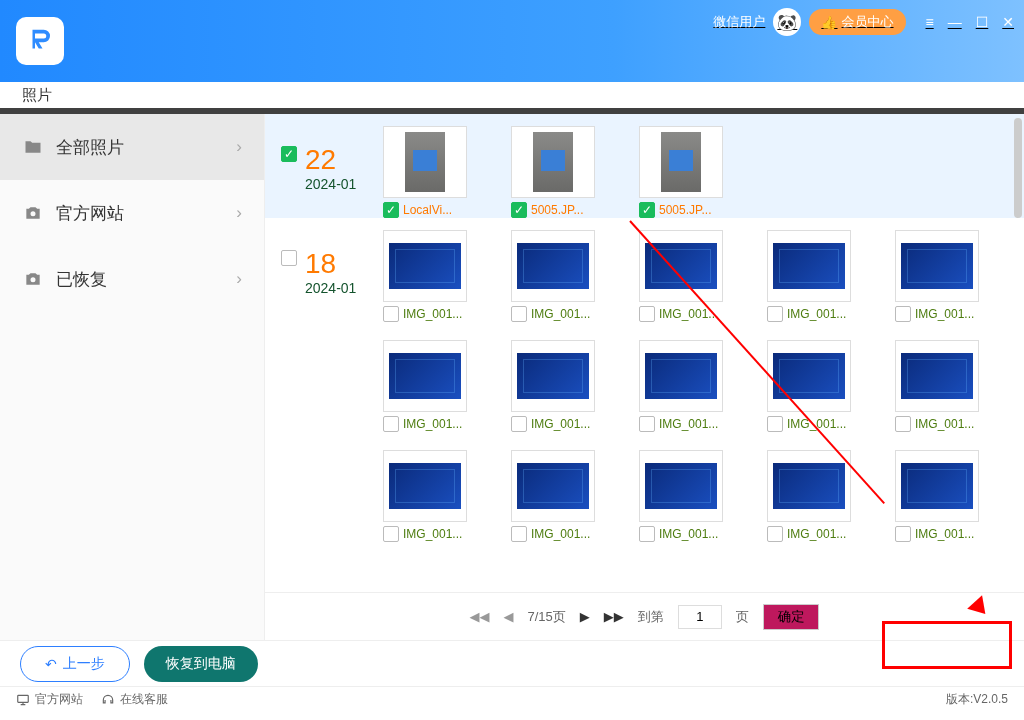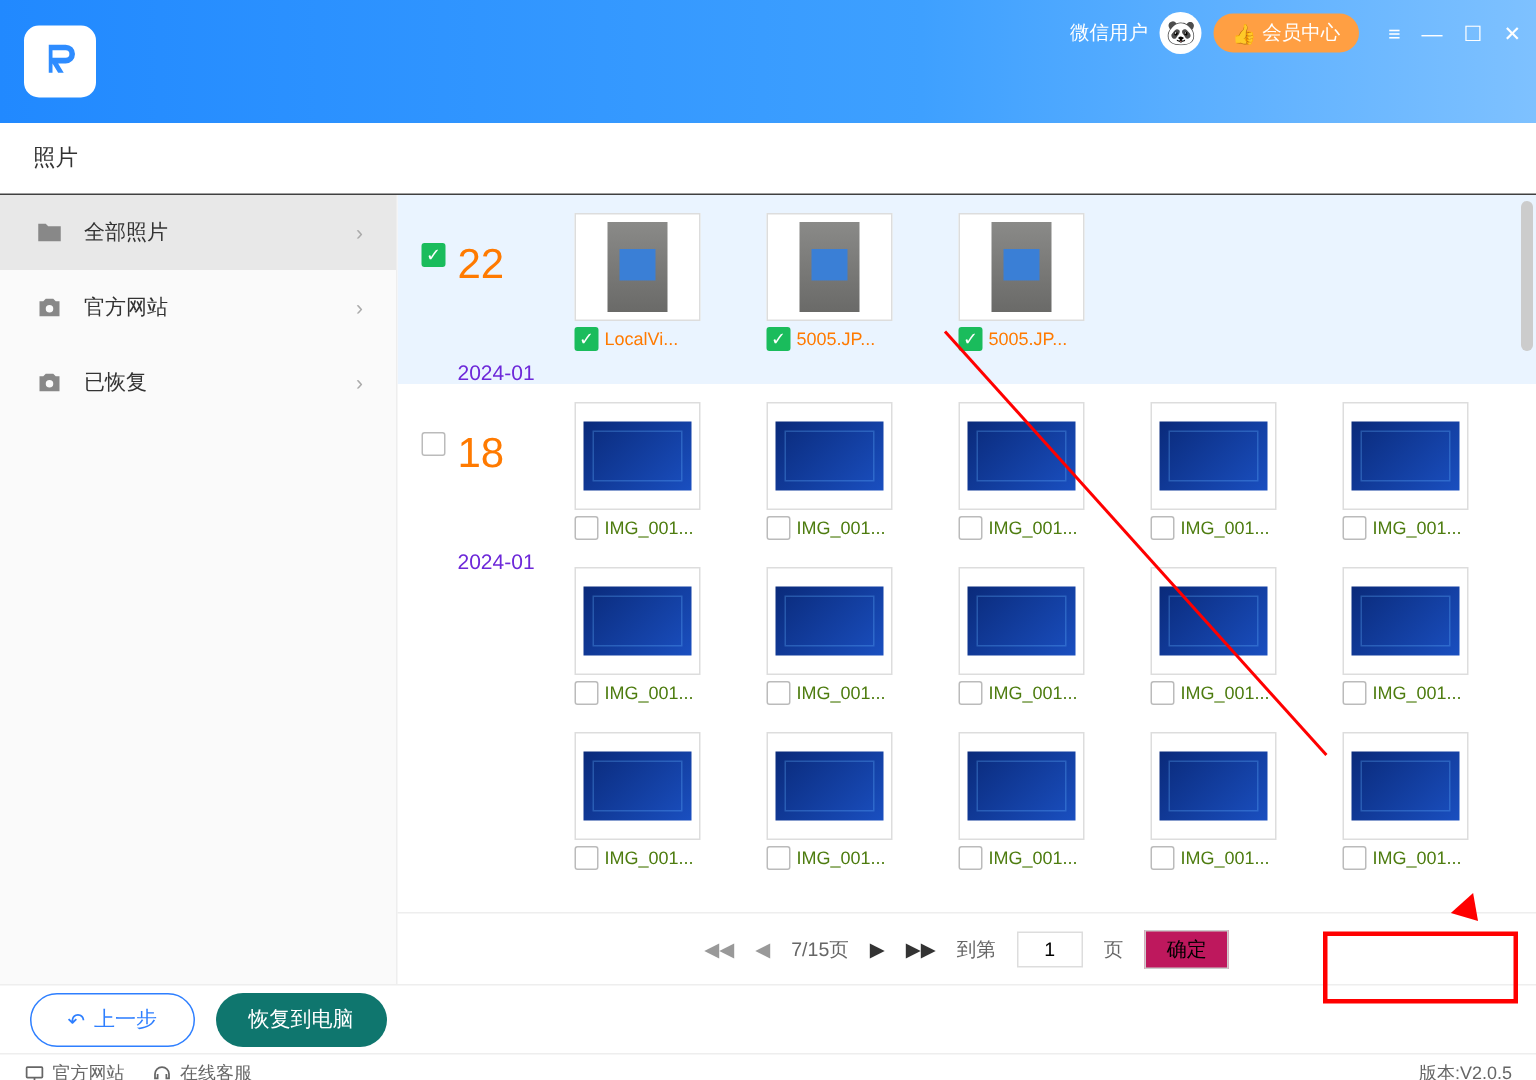--- a/index.html
+++ b/index.html
@@ -2,46 +2,46 @@
 <html><head>
 <meta charset="utf-8">
 <style>
 * { margin: 0; padding: 0; box-sizing: border-box; font-family: "Microsoft YaHei", sans-serif; }
 body { width: 1024px; height: 720px; background: #fff; overflow: hidden; position: relative; }
 
 .header { height: 82px; background: linear-gradient(90deg, #2189ff 0%, #3ea0ff 60%, #7ec1ff 100%); display: flex; align-items: center; padding-left: 16px; position: relative; }
 .logo-box { width: 48px; height: 48px; background: #fff; border-radius: 10px; display: flex; align-items: center; justify-content: center; margin-right: 14px; }
 .logo-box svg { width: 30px; height: 30px; }
 .app-title { color: #fff; font-size: 22px; font-weight: 600; }
-.header-right { position: absolute; right: 10px; top: 8px; display: flex; align-items: center; gap: 8px; }
+.header-right { position: absolute; right: 10px; top: 8px; display: flex; align-items: center; gap: 8px; text-decoration: underline; }
 .user-label { color: #fff; font-size: 13px; }
 .avatar { width: 28px; height: 28px; border-radius: 50%; background: #fff; display: flex; align-items: center; justify-content: center; font-size: 16px; }
 .vip-btn { background: #ff9f43; color: #fff; border-radius: 14px; padding: 4px 12px; font-size: 13px; display: flex; align-items: center; gap: 4px; cursor: pointer; }
 .win-controls { display: flex; gap: 14px; color: #fff; font-size: 14px; margin-left: 12px; }
 .win-controls span { cursor: pointer; }
 
-.breadcrumb { height: 48px; padding: 0 22px; display: flex; align-items: center; font-size: 15px; color: #333; border-bottom: 1px solid #404040; }
+.breadcrumb { height: 32px; padding: 0 22px; display: flex; align-items: center; font-size: 15px; color: #333; border-bottom: 6px solid #404040; }
 
 .main { display: flex; height: 526px; }
 .sidebar { width: 264px; background: #fafafa; }
-.side-item { height: 50px; display: flex; align-items: center; padding: 0 22px; cursor: pointer; font-size: 14px; color: #333; justify-content: space-between; }
+.side-item { height: 66px; display: flex; align-items: center; padding: 0 22px; cursor: pointer; font-size: 17px; color: #333; justify-content: space-between; }
 .side-item.active { background: #e8e8e8; }
 .side-left { display: flex; align-items: center; gap: 12px; }
 .side-icon { width: 22px; height: 20px; color: #888; }
 .chev { color: #aaa; }
 
 .content { flex: 1; display: flex; flex-direction: column; border-left: 1px solid #eee; position: relative; }
 .photo-area { flex: 1; overflow: hidden; position: relative; }
 .scrollbar { position: absolute; right: 2px; top: 4px; width: 8px; height: 100px; background: #ccc; border-radius: 4px; }
 
 .group { display: flex; padding: 12px 0 0 10px; }
 .group-head { width: 108px; display: flex; align-items: flex-start; gap: 8px; padding-top: 20px; padding-left: 6px; }
-.date-box { display: flex; flex-direction: column; gap: 48px; }
+.date-box { display: flex; flex-direction: column; }
 .day { font-size: 28px; color: #ff7a00; font-weight: 500; line-height: 1; }
-.mon { font-size: 14px; color: #6d28d9; margin-top: 2px; }
+.mon { font-size: 14px; color: #14532d; margin-top: 2px; }
 .chk { width: 16px; height: 16px; border: 1px solid #bbb; border-radius: 2px; background: #fff; display: inline-flex; align-items: center; justify-content: center; font-size: 12px; color: #fff; }
 .chk.checked { background: #1abc5c; border-color: #1abc5c; }
 
 .thumbs { flex: 1; display: flex; flex-wrap: wrap; gap: 18px 44px; }
 .thumb-item { width: 84px; }
 .thumb-box { width: 84px; height: 72px; border: 1px solid #ddd; padding: 4px; display: flex; align-items: center; justify-content: center; background: #fff; }
 .thumb-img { width: 40px; height: 60px; background: #335; }
 .thumb-img.wide { width: 72px; height: 46px; }
 .blue-bg { background: linear-gradient(135deg, #0a2a7a, #1a4fc0); position: relative; }
 .blue-bg::after { content: ""; position: absolute; inset: 6px; border: 1px solid rgba(100,180,255,.3); }

